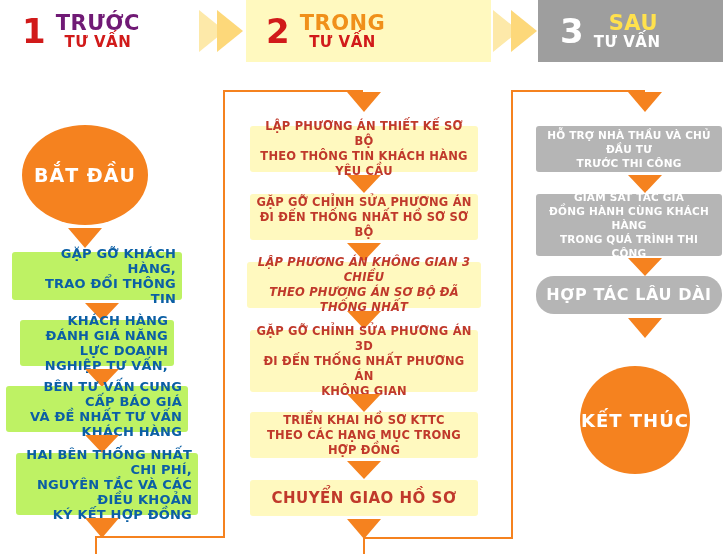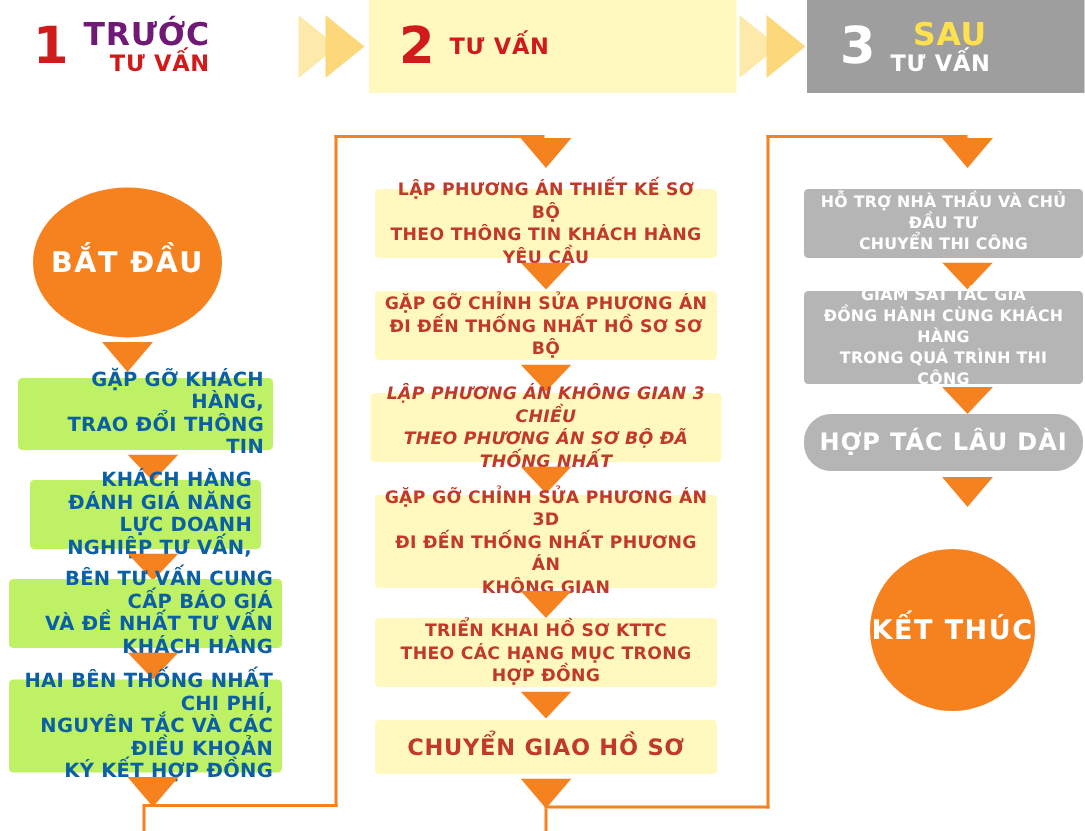--- a/index.html
+++ b/index.html
@@ -15,21 +15,21 @@
   
   .header{position:absolute;left:0;top:0;width:723px;height:62px;}
   .hdr-col{position:absolute;top:0;height:62px;display:flex;align-items:center;}
   .hdr-num{
     font-family:"DejaVu Sans", sans-serif;
     font-weight:bold;font-size:34px;line-height:1;
     color:#d11a1a;
   }
   .hdr-txt{margin-left:10px;}
   .hdr-l1{font-weight:bold;font-size:21px;line-height:22px;letter-spacing:.5px;}
-  .hdr-l2{font-weight:bold;font-size:15px;line-height:17px;letter-spacing:.5px;text-align:right;}
+  .hdr-l2{font-weight:bold;font-size:15px;line-height:17px;letter-spacing:.5px;text-align:center;}
 
   .col1{left:22px;width:175px;}
   .col1 .hdr-l1{color:#701a75;}
   .col1 .hdr-l2{color:#d11a1a;}
 
   .col2{left:246px;width:245px;background:#fff9bf;}
   .col2 .hdr-num{color:#d11a1a;margin-left:20px;}
   .col2 .hdr-l1{color:#f0901a;}
   .col2 .hdr-l2{color:#d11a1a;}
 
@@ -89,20 +89,21 @@
     <div class="hdr-arrow" style="left:197px;">
       <svg width="48" height="46" viewBox="0 0 48 46">
           <polygon points="2,2 28,23 2,44" fill="#fde9a9"></polygon>
           <polygon points="20,2 46,23 20,44" fill="#fdd87a"></polygon>
         </svg>
     </div>
 
     <div class="hdr-col col2">
       <div class="hdr-num">2</div>
       <div class="hdr-txt">
+        <div class="hdr-l1">TRONG</div>
         <div class="hdr-l2">TƯ VẤN</div>
       </div>
     </div>
 
     <div class="hdr-arrow" style="left:491px;">
       <svg width="48" height="46" viewBox="0 0 48 46">
           <polygon points="2,2 28,23 2,44" fill="#fde9a9"></polygon>
           <polygon points="20,2 46,23 20,44" fill="#fdd87a"></polygon>
         </svg>
     </div>
@@ -144,21 +145,21 @@
 
   <div class="box box-blue" style="left:6px;top:386px;width:182px;height:46px;white-space:pre-line;">BÊN TƯ VẤN CUNG CẤP BÁO GIÁ
 VÀ ĐỀ NHẤT TƯ VẤN KHÁCH HÀNG</div>
 
   <div class="arw" style="left:85px;top:435px;">
     <svg width="34" height="18" viewBox="0 0 34 18">
         <polygon points="0,0 34,0 17,18" fill="#f5821f"></polygon>
       </svg>
   </div>
 
-  <div class="box box-blue" style="left:6px;top:453px;width:182px;height:62px;white-space:pre-line;">HAI BÊN THỐNG NHẤT CHI PHÍ,
+  <div class="box box-blue" style="left:16px;top:453px;width:182px;height:62px;white-space:pre-line;">HAI BÊN THỐNG NHẤT CHI PHÍ,
 NGUYÊN TẮC VÀ CÁC ĐIỀU KHOẢN
 KÝ KẾT HỢP ĐỒNG</div>
 
   <div class="arw" style="left:85px;top:518px;">
     <svg width="34" height="20" viewBox="0 0 34 20">
         <polygon points="0,0 34,0 17,20" fill="#f5821f"></polygon>
       </svg>
   </div>
 
   <div class="ln" style="left:95px;top:538px;width:2px;height:16px;"></div>
@@ -231,21 +232,21 @@
   <div class="ln" style="left:511px;top:90px;width:2px;height:449px;"></div>
   <div class="ln" style="left:511px;top:90px;width:134px;height:2px;"></div>
 
   <div class="arw" style="left:628px;top:92px;">
     <svg width="34" height="20" viewBox="0 0 34 20">
         <polygon points="0,0 34,0 17,20" fill="#f5821f"></polygon>
       </svg>
   </div>
 
   <div class="box box-gray" style="left:536px;top:126px;width:186px;height:46px;white-space:pre-line;">HỖ TRỢ NHÀ THẦU VÀ CHỦ ĐẦU TƯ
-CHUYỂN THI CÔNG</div>
+TRƯỚC THI CÔNG</div>
 
   <div class="arw" style="left:628px;top:175px;">
     <svg width="34" height="18" viewBox="0 0 34 18">
         <polygon points="0,0 34,0 17,18" fill="#f5821f"></polygon>
       </svg>
   </div>
 
   <div class="box box-gray" style="left:536px;top:194px;width:186px;height:62px;white-space:pre-line;">GIÁM SÁT TÁC GIẢ
 ĐỒNG HÀNH CÙNG KHÁCH HÀNG
 TRONG QUÁ TRÌNH THI CÔNG</div>

